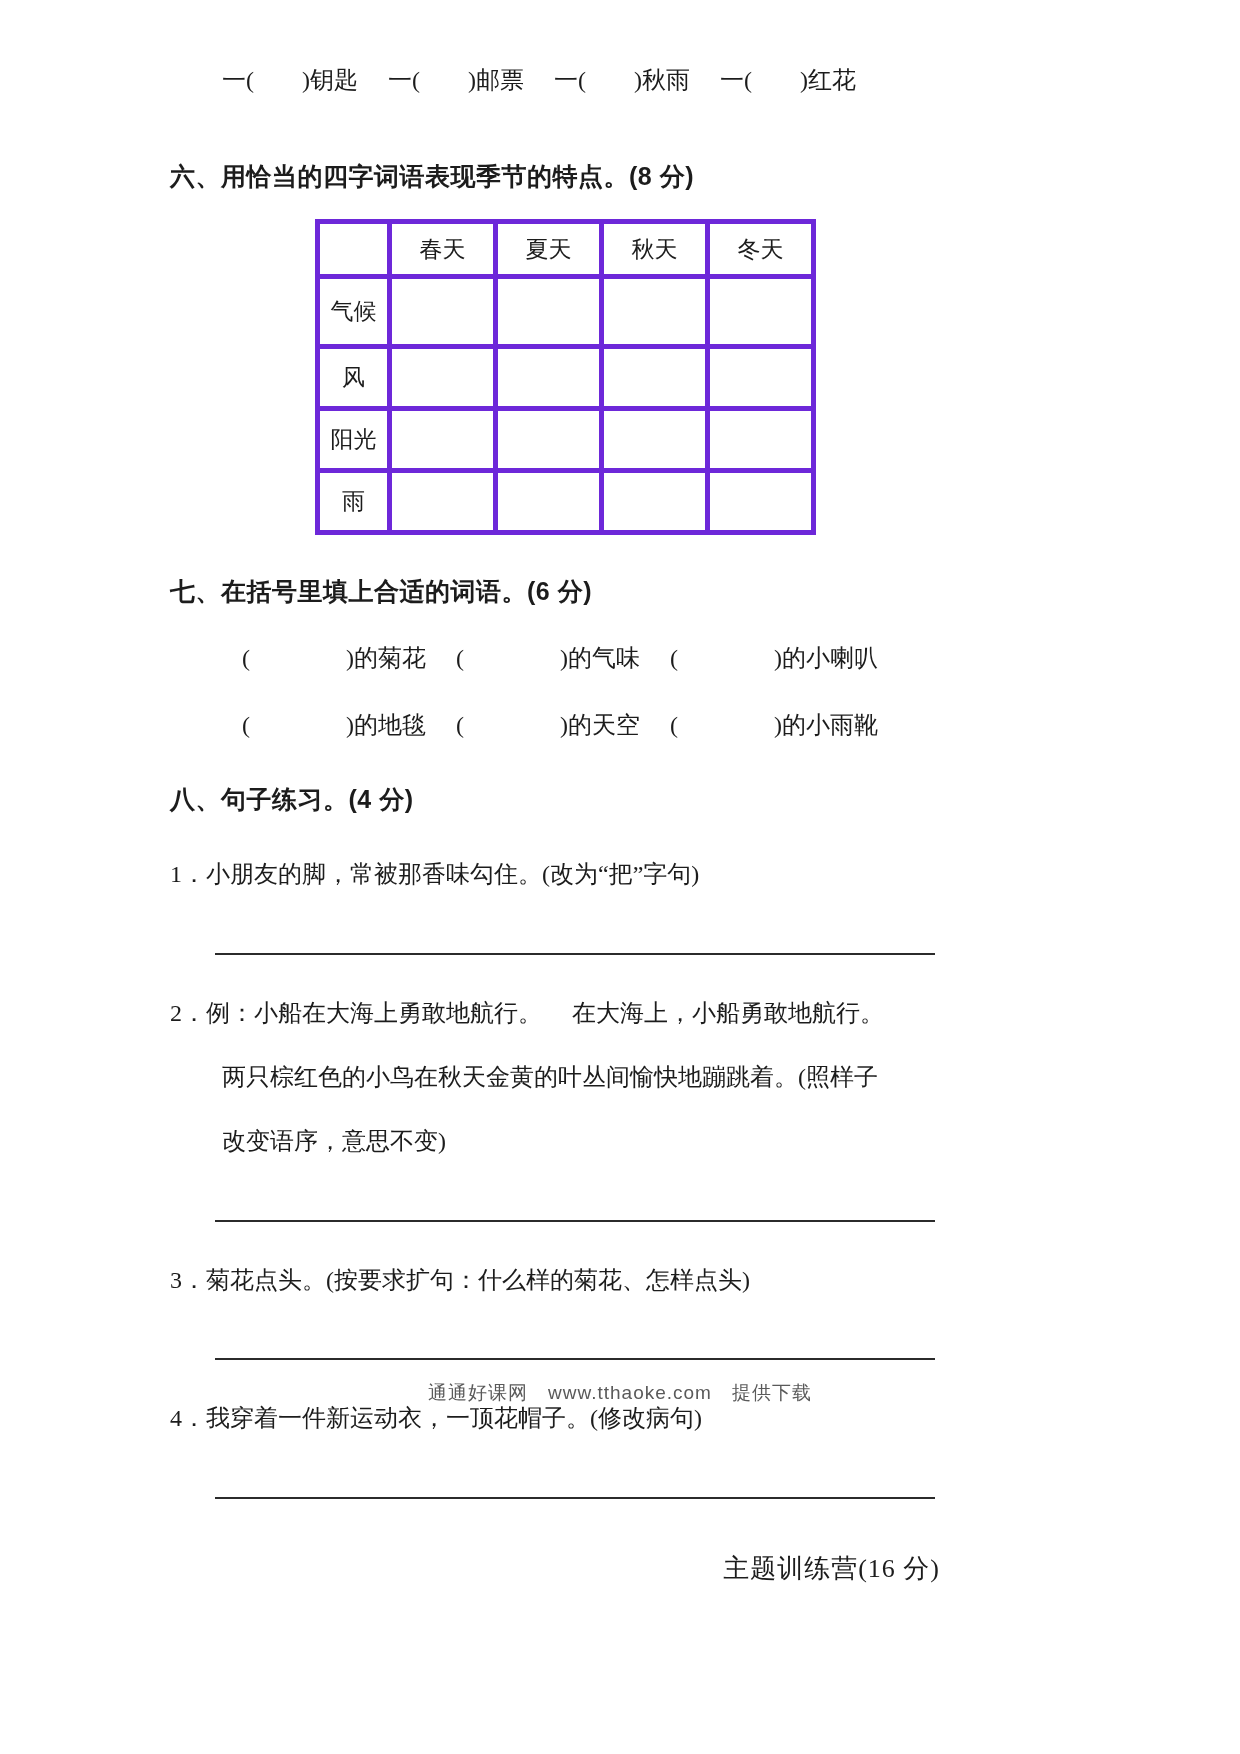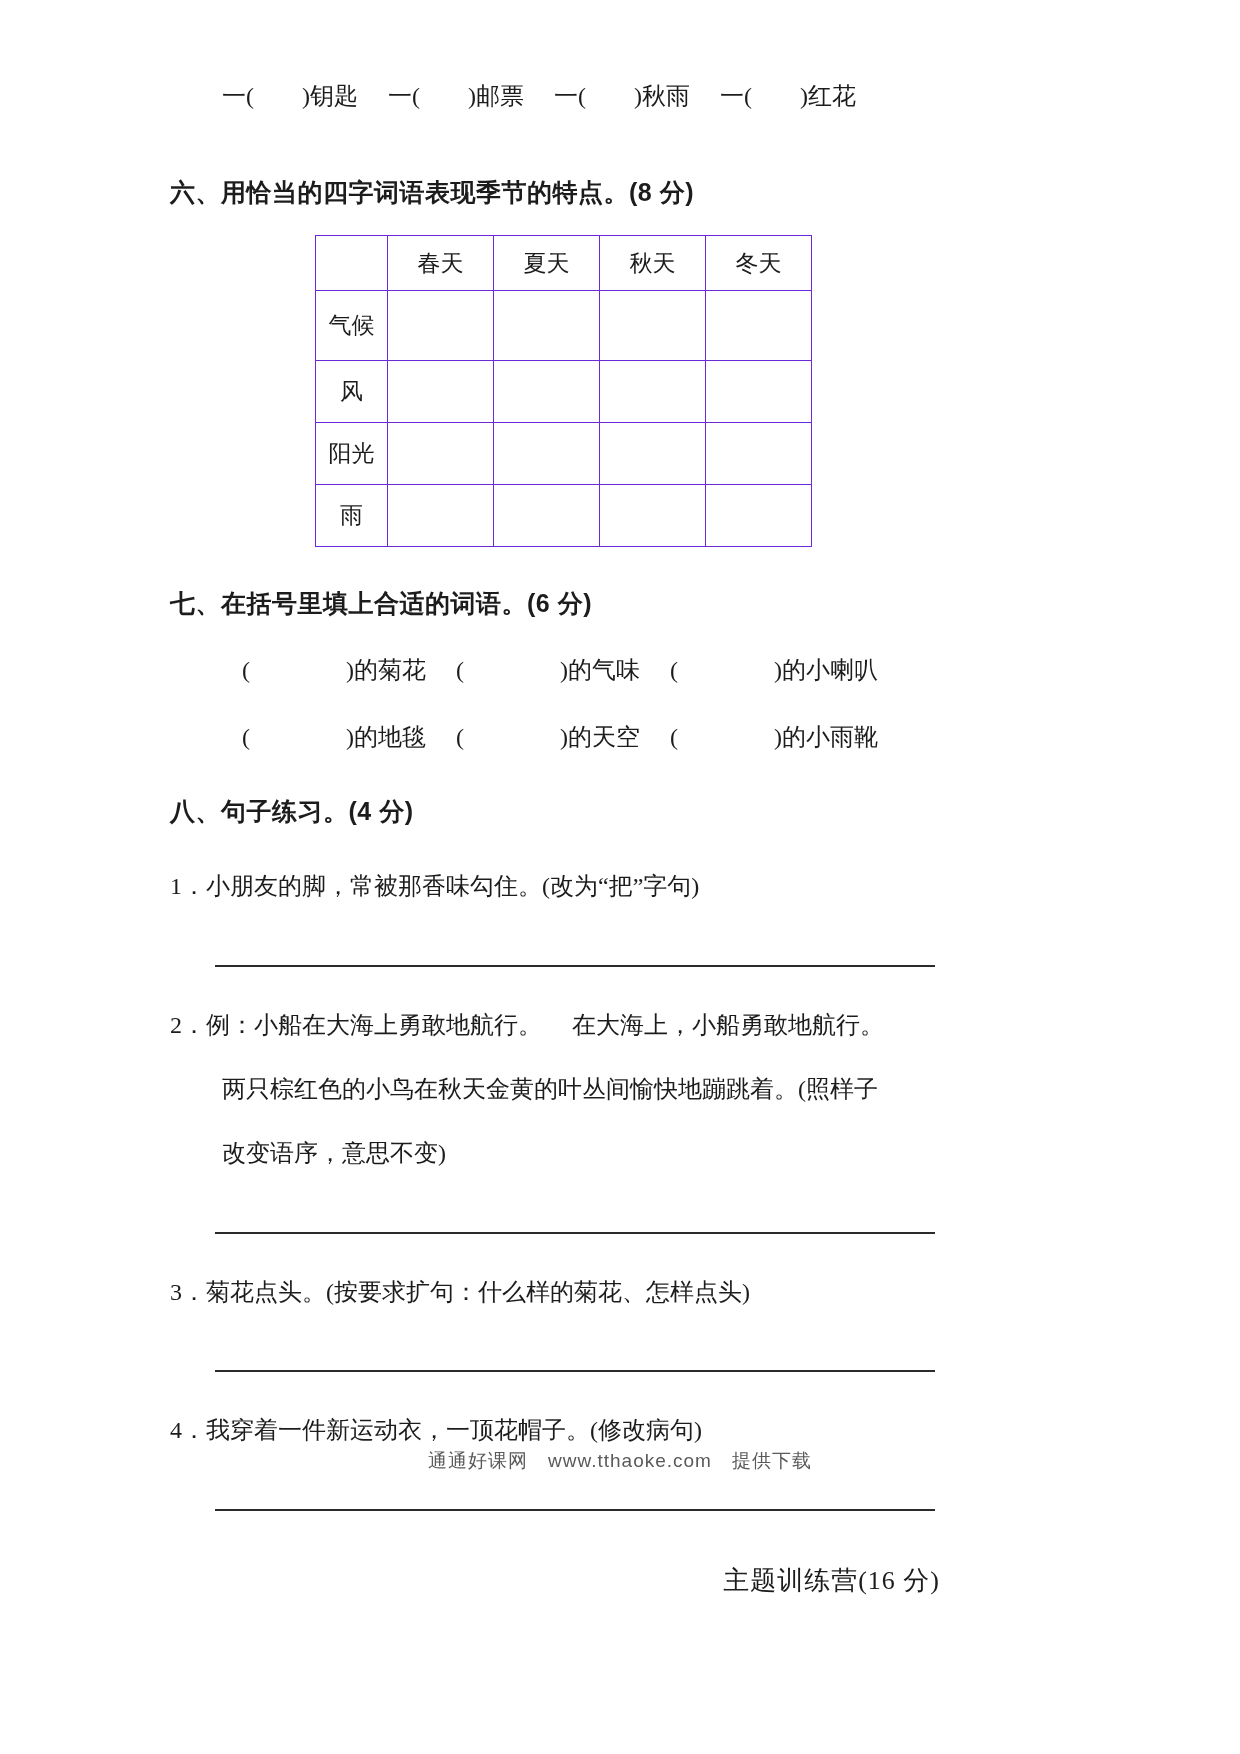--- a/index.html
+++ b/index.html
@@ -8,21 +8,21 @@
     width: 1240px;
     height: 1754px;
     font-family: "Liberation Serif", "DejaVu Serif", serif;
     color: #1c1c1c;
     position: relative;
     overflow: hidden;
   }
   .page {
     width: 1240px;
     height: 1541px;
-    padding: 80px 300px 0 170px;
+    padding: 64px 300px 0 170px;
     position: relative;
   }
   .body-line {
     font-size: 24px;
     line-height: 1.35;
     white-space: nowrap;
   }
   .indent { margin-left: 52px; }
   .indent-sm { margin-left: 72px; }
   .section-heading {
@@ -31,21 +31,21 @@
     font-size: 25px;
     letter-spacing: 0.5px;
   }
   .sec6-heading { margin-top: 64px; }
   .season-table {
     border-collapse: collapse;
     margin: 26px 0 0 145px;
     table-layout: fixed;
   }
   .season-table th, .season-table td {
-    border: 1px solid #6d28d9;
+    border: 5px solid #6d28d9;
     font-size: 23px;
     font-weight: normal;
     text-align: center;
     vertical-align: middle;
     padding: 0;
   }
   .season-table .col-head { width: 106px; height: 55px; }
   .season-table .corner { width: 72px; }
   .season-table .row-head { height: 62px; }
   .season-table tr.r1 .row-head, .season-table tr.r1 td { height: 70px; }
@@ -62,21 +62,21 @@
   }
   .theme-heading {
     margin-top: 52px;
     text-align: right;
     font-size: 26px;
     letter-spacing: 1px;
   }
   .footer {
     position: absolute;
     left: 0;
-    top: 1448px;
+    top: 1380px;
     width: 1240px;
     text-align: center;
     font-family: "Liberation Sans", "DejaVu Sans", sans-serif;
     font-size: 19px;
     color: #5a5a5a;
     letter-spacing: 1px;
   }
 </style>
 </head>
 <body>

